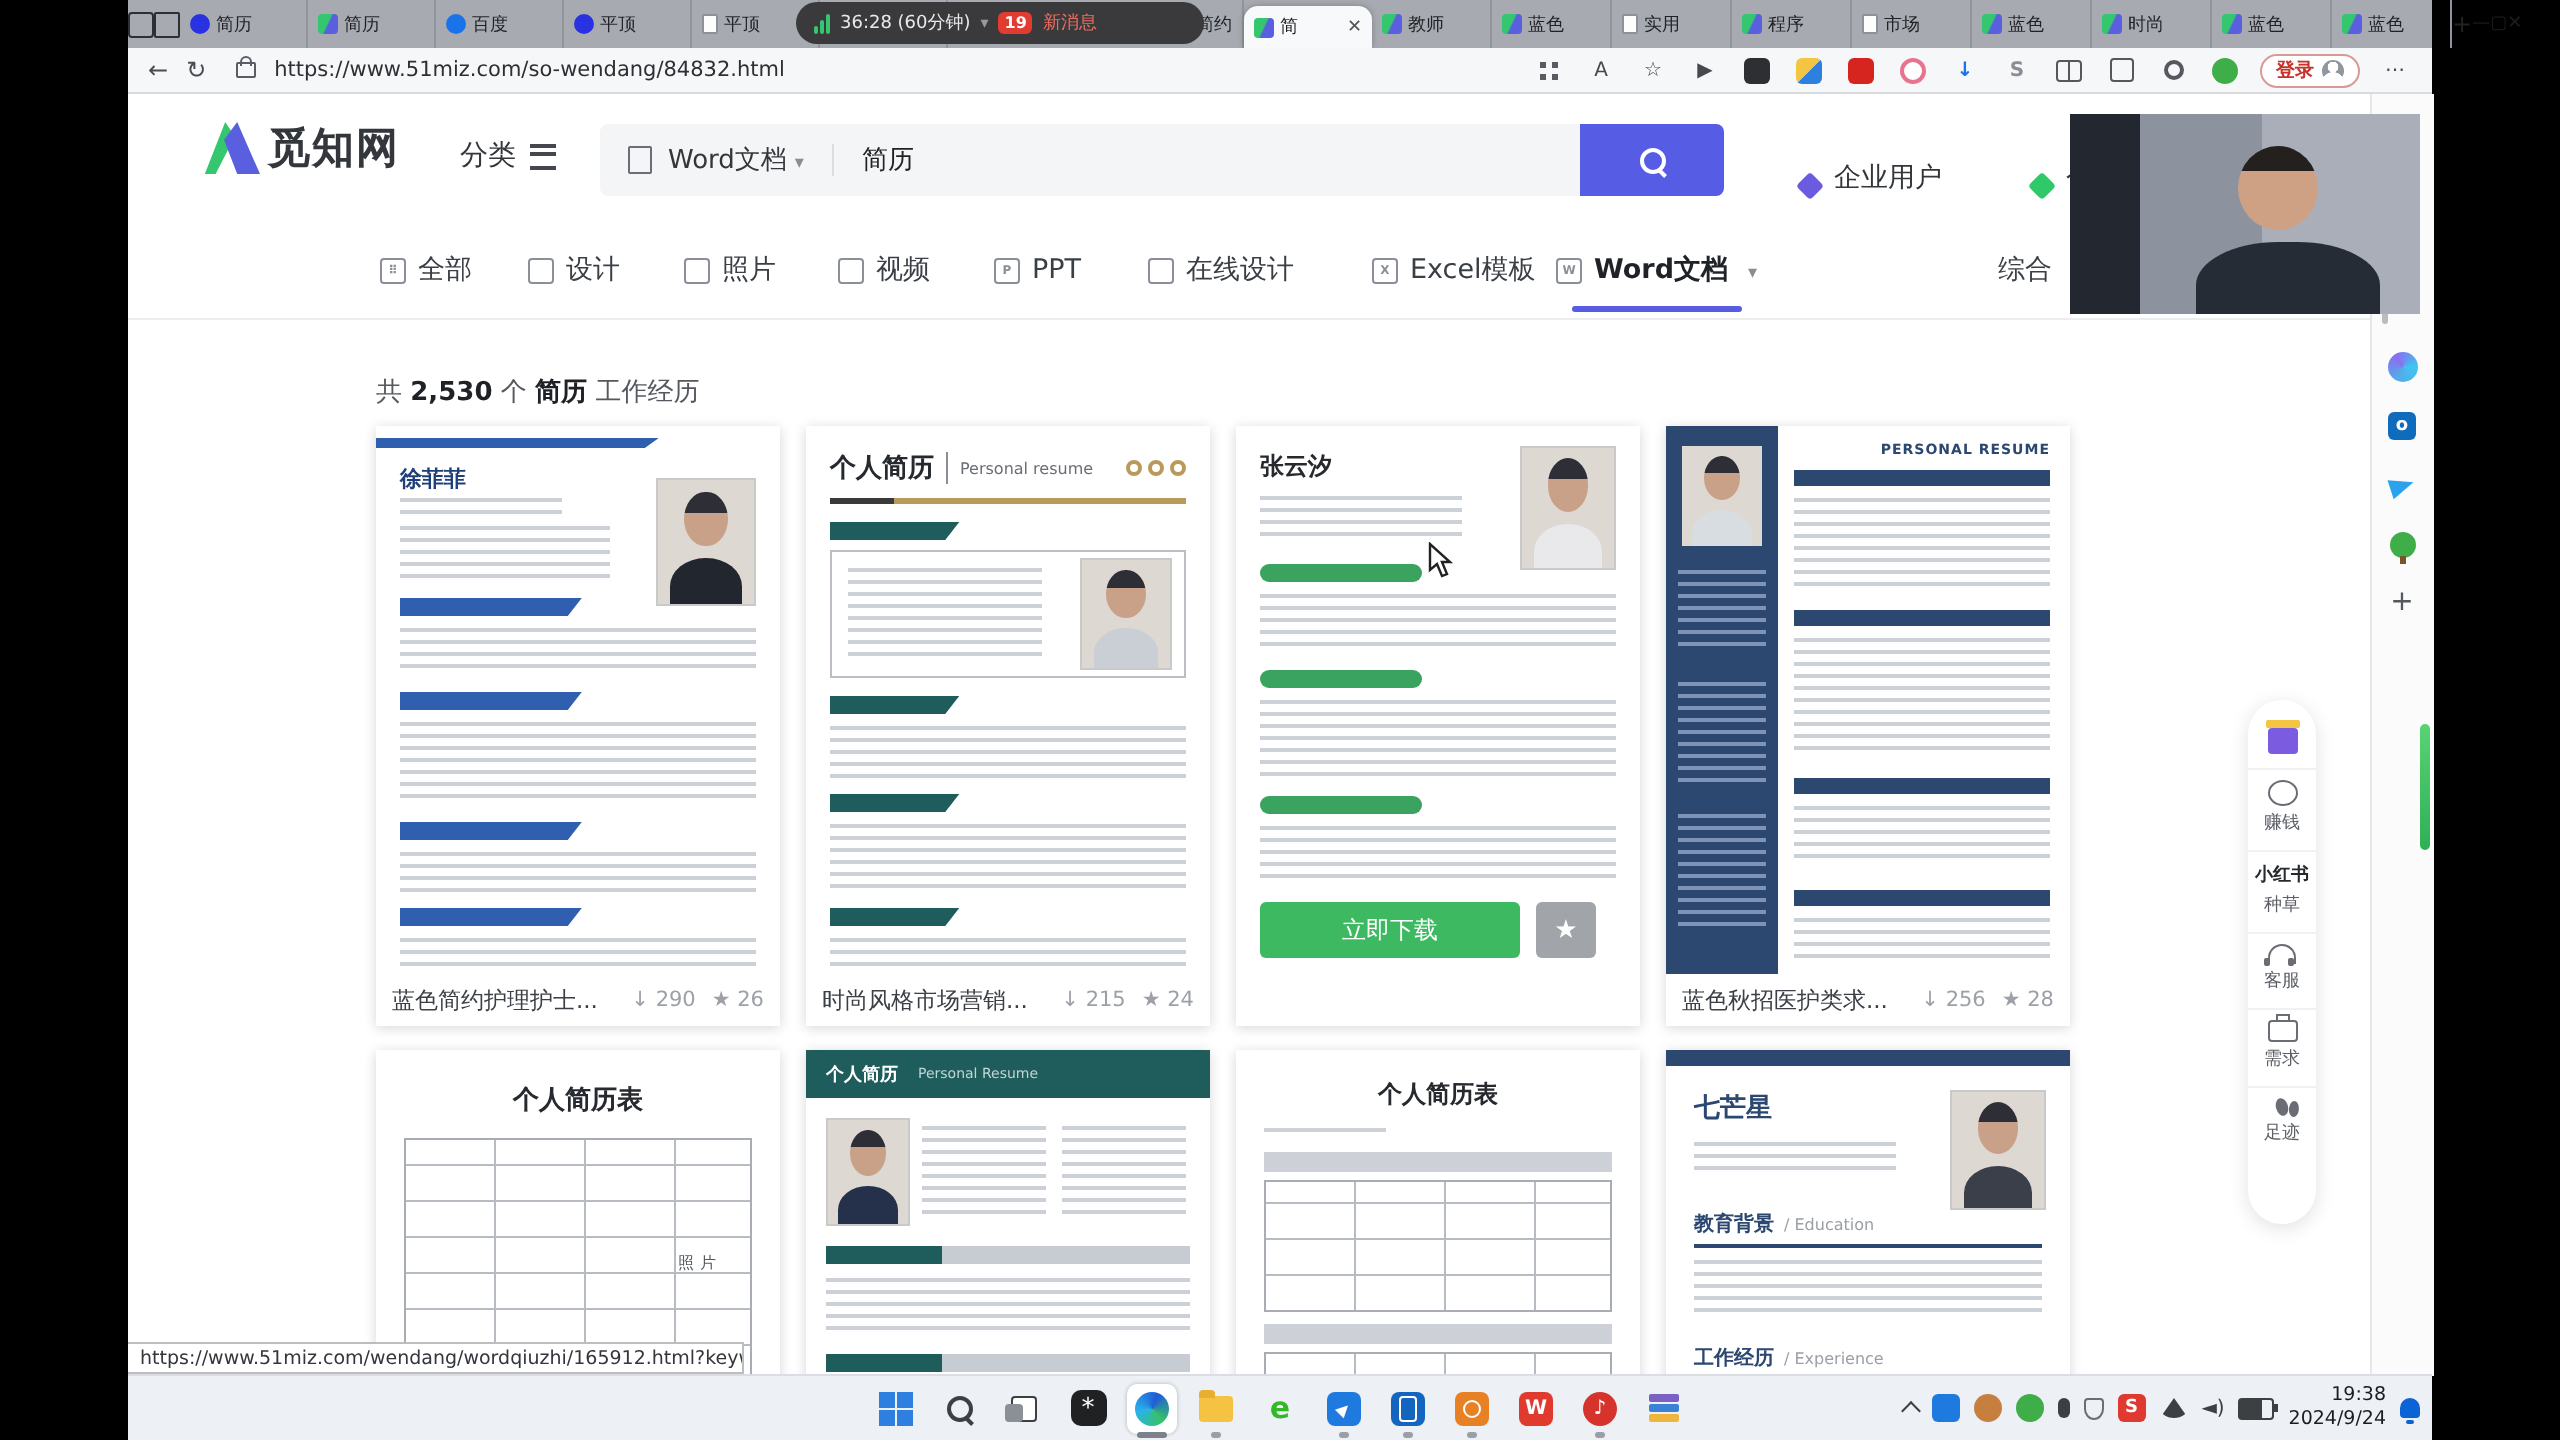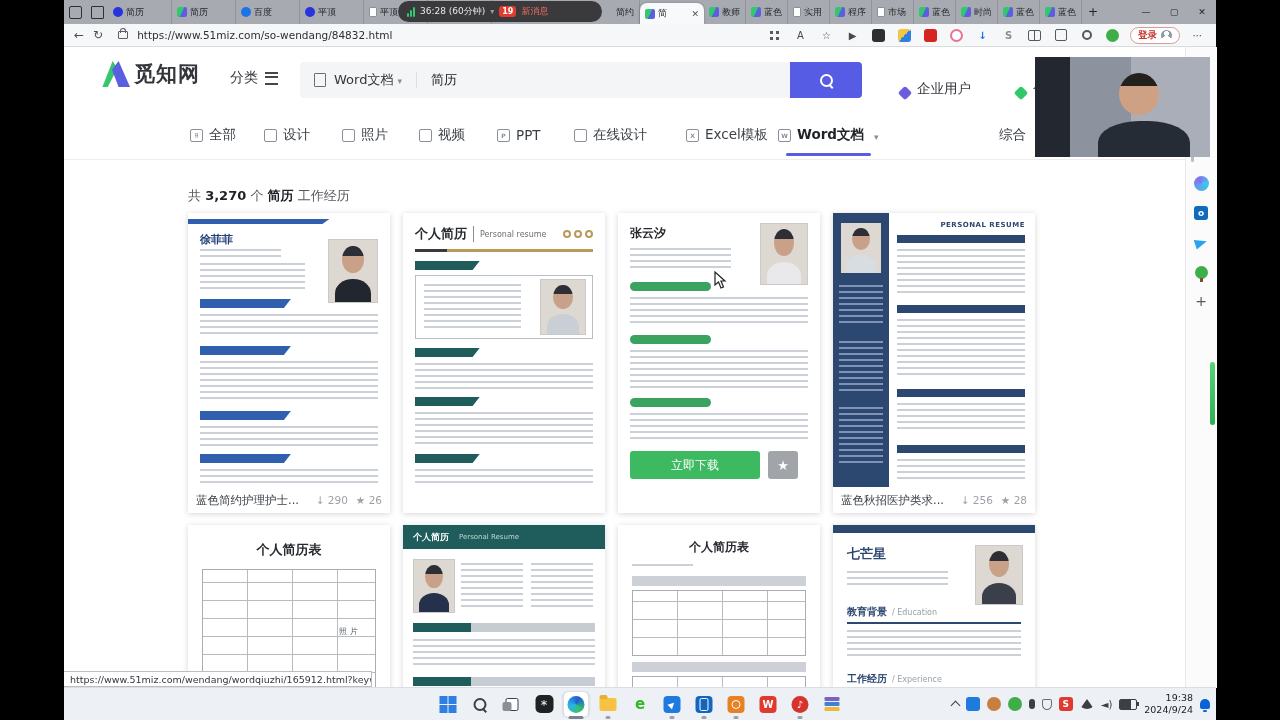--- a/index.html
+++ b/index.html
@@ -4,21 +4,21 @@
 <style>
   html,body{margin:0;padding:0}
   body{width:1280px;height:720px;background:#000;font-family:"DejaVu Sans","Liberation Sans",sans-serif;overflow:hidden;position:relative}
   #desktop{position:absolute;left:64px;top:0;width:1152px;height:720px;background:#fff}
 
   
   .tabstrip{position:absolute;top:0;left:0;width:1152px;height:24px;background:#a7abb1;display:flex;align-items:flex-end;z-index:30}
   .pin{width:22px;height:24px;display:flex;align-items:center;justify-content:center}
   .pin span{width:11px;height:11px;border:1.5px solid #2c2f33;border-radius:2px;display:block}
   .t{display:flex;align-items:center;gap:3px;height:24px;padding:0 5px;font-size:9px;color:#1f2226;border-right:1px solid #91959b;box-sizing:border-box;white-space:nowrap;overflow:hidden;flex:0 0 auto}
-  .t.w64{width:64px}.t.w44{width:42px}
+  .t.w64{width:64px}.t.w44{width:60px}
   .t.partial{width:148px;justify-content:flex-end}
   .t.act{width:64px;background:#f8f9fa;height:21px;border-radius:7px 7px 0 0;border-right:none;box-shadow:0 0 3px rgba(0,0,0,.25)}
   .t .x{margin-left:auto;color:#555;font-size:9px}
   .fv{width:10px;height:10px;border-radius:50%;flex:0 0 auto;display:inline-block}
   .fv.baidu{background:#2932e1}
   .fv.q{background:#1a73e8}
   .fv.miz{border-radius:2px;background:linear-gradient(115deg,#35c76f 46%,#5a5fe0 54%)}
   .fv.doc{width:8px;height:10px;border-radius:1px;background:#fdfdfd;border:1px solid #8d9299;box-sizing:border-box}
   .newtab{width:22px;text-align:center;font-size:12px;color:#222;line-height:24px}
   .spacer{flex:1}
@@ -397,21 +397,21 @@
         <span class="nic">W</span>
         <span>Word文档</span>
         <span class="car"></span>
       </div>
     <div class="navit car" style="left:935px">
         <span>综合</span>
       </div>
     <div class="divline"></div>
 
     <div class="results">
-      <span>共</span> <b>3,270</b> <span>个</span> <b>简历</b> <span>工作经历</span>
+      <span>共</span> <b>2,530</b> <span>个</span> <b>简历</b> <span>工作经历</span>
     </div>
 
     <div class="card" style="left:124px;top:166px;height:300px">
       <div class="thumb">
         <div class="arw blue" style="height:5px;width:70%;margin-top:6px"></div>
         <div style="margin:8px 12px 2px;font-size:11px;font-weight:bold;color:#1f3f7a">徐菲菲</div>
         <div class="lines" style="height:8px;width:40%;margin-left:12px"></div>
         <div class="lines" style="height:26px;width:52%;margin:6px 0 0 12px"></div>
         <div class="ph" style="right:12px;top:26px;width:48px;height:62px;--suit:#22262e"></div>
         <div class="bar blue arw" style="width:45%;margin:10px 0 0 12px"></div>
@@ -449,20 +449,27 @@
         <div style="position:relative;border:1px solid #b9bec4;margin:5px 12px 0;height:62px">
           <div class="lines" style="position:absolute;left:8px;top:8px;width:55%;height:46px"></div>
           <div class="ph" style="right:6px;top:3px;width:44px;height:54px;--suit:#c9cfd4"></div>
         </div>
         <div class="bar teal arw" style="width:32%;margin:9px 0 0 12px"></div>
         <div class="lines" style="height:26px;margin:6px 12px 0"></div>
         <div class="bar teal arw" style="width:32%;margin:8px 0 0 12px"></div>
         <div class="lines" style="height:34px;margin:6px 12px 0"></div>
         <div class="bar teal arw" style="width:32%;margin:8px 0 0 12px"></div>
         <div class="lines" style="height:22px;margin:6px 12px 0"></div>
+      </div>
+      <div class="cap">
+        <span class="ttl">时尚风格市场营销...</span>
+        <span class="st">
+            <span class="dl">215</span>
+            <span class="fvv">24</span>
+          </span>
       </div>
     </div>
 
     <div class="card" style="left:554px;top:166px;height:300px">
       <div class="thumb">
         <div style="margin:12px 12px 0;font-size:12px;font-weight:bold;color:#26292e">张云汐</div>
         <div class="lines" style="height:20px;width:50%;margin:6px 0 0 12px"></div>
         <div class="ph" style="right:12px;top:10px;width:46px;height:60px;--suit:#e9e9ec"></div>
         <div class="bar green pillb" style="width:40%;margin:14px 0 0 12px"></div>
         <div class="lines" style="height:30px;margin:6px 12px 0"></div>
@@ -560,20 +567,45 @@
         <div class="bar navy" style="height:2px;margin:3px 14px 0"></div>
         <div class="lines" style="height:30px;margin:6px 14px 0"></div>
         <div style="display:flex;align-items:baseline;gap:5px;margin:12px 0 0 14px">
           <span style="font-size:10px;font-weight:bold;color:#2c4770">工作经历</span>
           <span style="font-size:8px;color:#9aa0a6">/ Experience</span>
         </div>
 
       </div>
     </div>
 
+    <div class="sidetool">
+      <div class="stit">
+          <span class="gift"></span>
+        </div>
+      <div class="stit">
+          <span class="pig"></span>
+          <span class="lb">赚钱</span>
+        </div>
+      <div class="stit">
+          <span class="lb b">小红书</span>
+          <span class="lb">种草</span>
+        </div>
+      <div class="stit">
+          <span class="hset"></span>
+          <span class="lb">客服</span>
+        </div>
+      <div class="stit">
+          <span class="printer"></span>
+          <span class="lb">需求</span>
+        </div>
+      <div class="stit">
+          <span class="foot"></span>
+          <span class="lb">足迹</span>
+        </div>
+    </div>
   </div>
 
   <div class="esb">
     <span class="scrlth"></span>
     <span class="ic" style="top:128px">
         <span class="copilot"></span>
       </span>
     <span class="ic" style="top:158px">
         <span class="outl"></span>
       </span>

